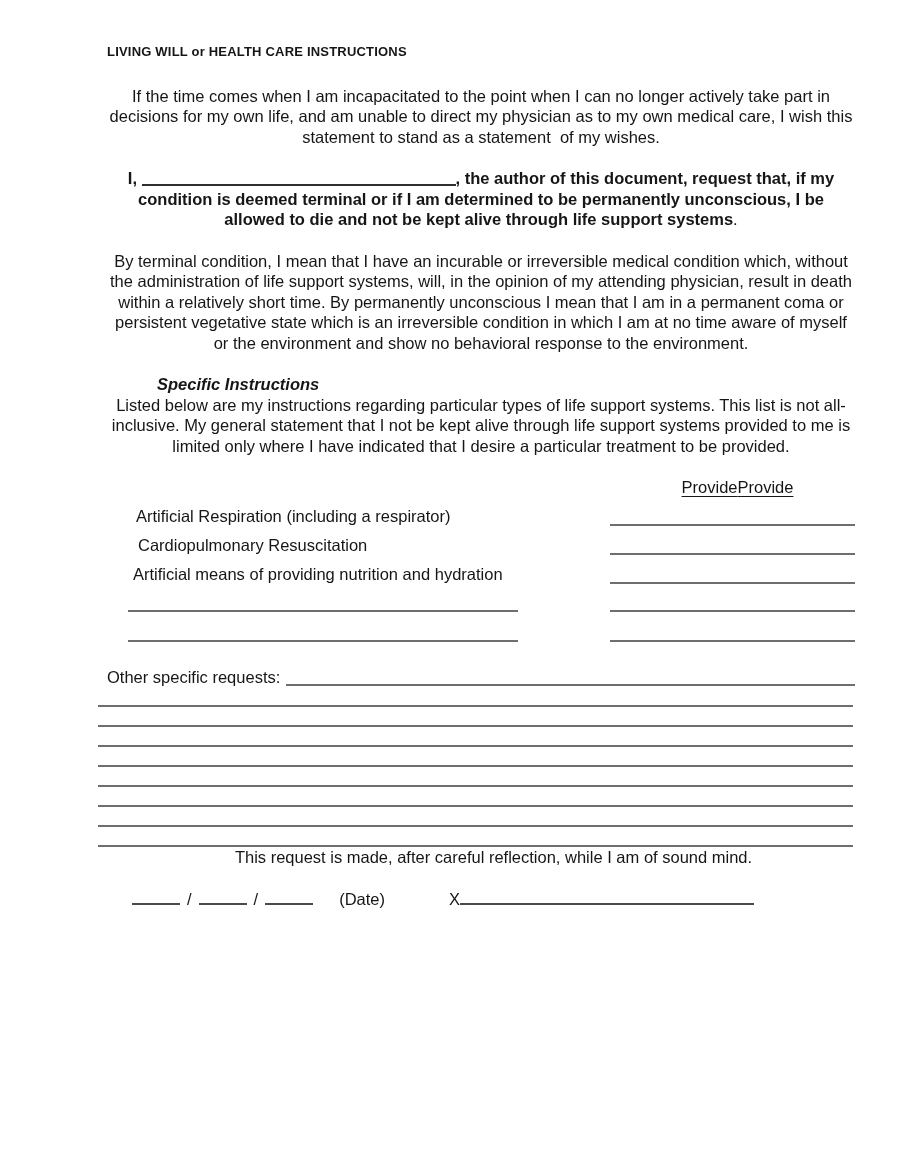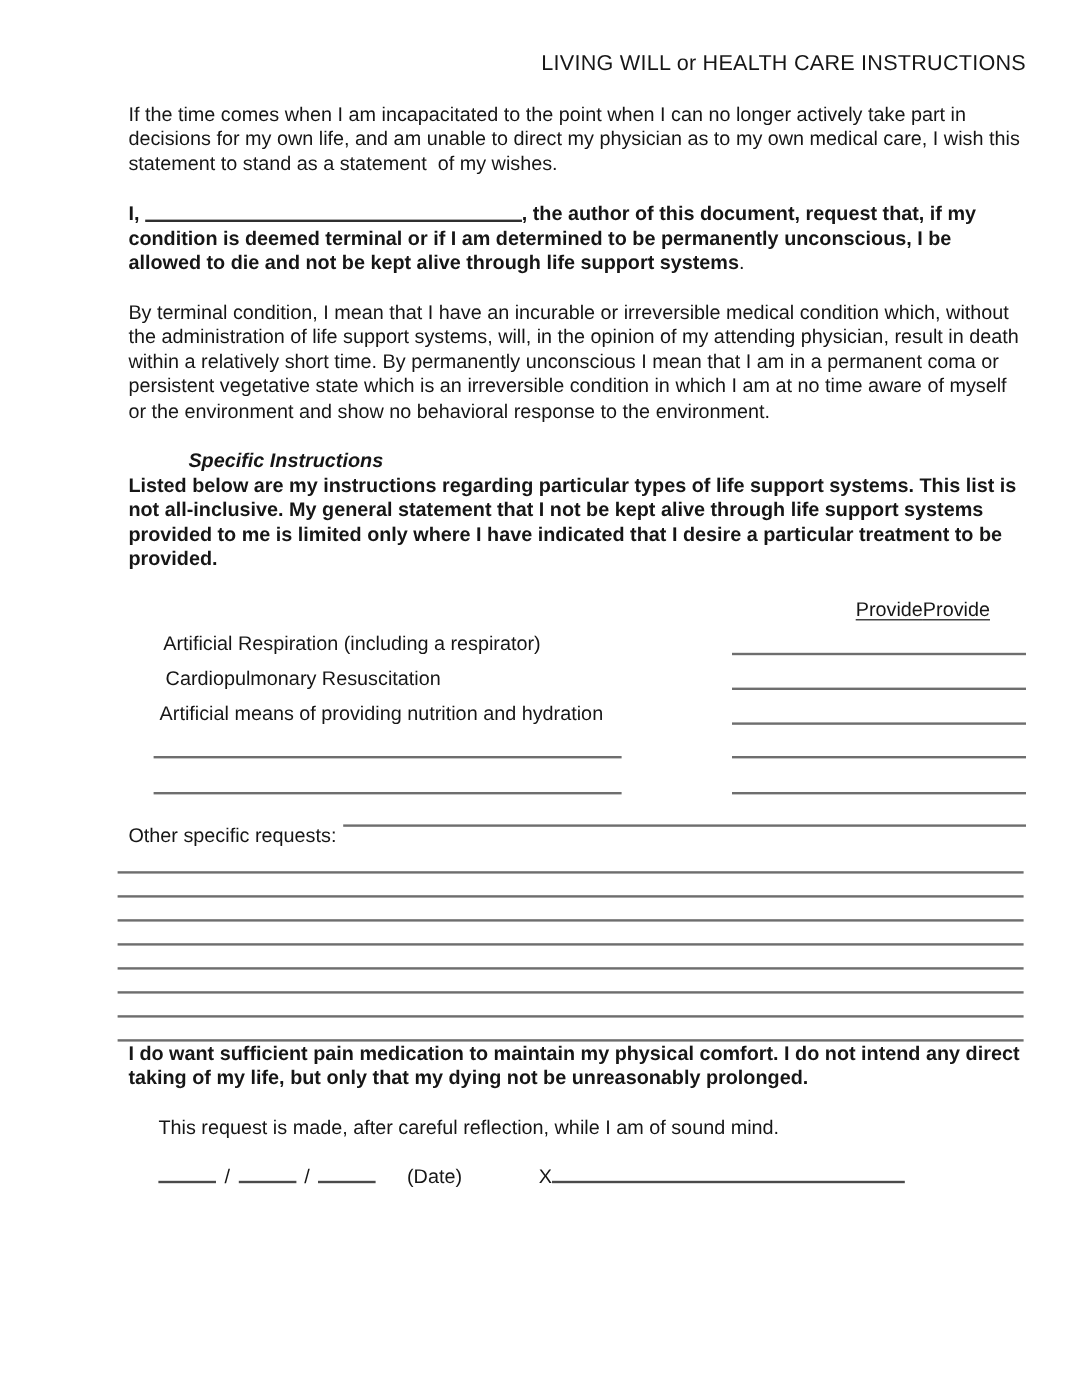--- a/index.html
+++ b/index.html
@@ -12,46 +12,46 @@
   .page {
     position: relative;
     width: 900px; height: 1165px;
     background: #ffffff;
     padding: 34px 45px 0 107px;
     overflow: hidden;
     font-size: 16.5px;
     line-height: 20.5px;
   }
   .title {
-    font-size: 18px;
-    font-weight: 400;
-    text-align: right;
+    font-size: 13px;
+    font-weight: 700;
+    text-align: left;
     margin: 8px 0 23px 0;
     letter-spacing: 0.2px;
   }
-  p.para { margin: 0 0 21px 0; white-space: pre-wrap; }
+  p.para { margin: 0 0 21px 0; white-space: pre-wrap; text-align: center; }
   p.b { font-weight: 700; }
   .decl { margin-bottom: 18px; }
   .terminal { margin-bottom: 20px; }
   .si-heading { font-style: italic; padding-left: 50px; white-space: pre-wrap; font-weight: bold; }
-  .si-body { margin-bottom: 22px; font-weight: bold; }
+  .si-body { margin-bottom: 22px; }
 
   .inline-blank {
     display: inline-block;
     border-bottom: 2px solid #2f2f2f;
     height: 12px;
     vertical-align: -2px;
   }
   .name-blank { width: 314px; }
 
   
   .t-header { display: flex; }
   .t-header .col-box {
     margin-left: auto; width: 245px;
-    display: flex; justify-content: flex-end;
+    display: flex; justify-content: center;
     padding: 0 30px 0 40px;
   }
   .col-head { text-decoration: underline; text-underline-offset: 3px; }
   .t-row {
     display: flex; align-items: flex-end;
     height: 29px;
   }
   .t-label { padding-left: 28px; }
   .pw-line {
     margin-left: auto; width: 245px; height: 0;
@@ -59,21 +59,21 @@
     margin-bottom: 1px;
   }
   .t-row.blank1 { height: 28px; }
   .t-row.blank2 { height: 30px; }
   .custom-blank {
     width: 390px; margin-left: 21px; height: 0;
     border-bottom: 2px solid #6e6e6e; margin-bottom: 1px;
   }
 
   
-  .req-row { display: flex; align-items: flex-start; margin-top: 24px; height: 20.5px; }
+  .req-row { display: flex; align-items: flex-end; margin-top: 24px; height: 20.5px; }
   .req-label { white-space: nowrap; }
   .req-blank { flex: 1; border-bottom: 2px solid #6e6e6e; height: 0; margin-left: 6px; margin-bottom: 1px; }
 
   .write-line {
     height: 20px; width: 755px; margin-left: -9px;
     border-bottom: 2px solid #6e6e6e;
   }
 
   .pain { margin: 22px 0 25px 0; }
   .sound { padding-left: 25px; margin-bottom: 20px; }
@@ -141,21 +141,20 @@
     <div class="write-line"></div>
     <div class="write-line"></div>
     <div class="write-line"></div>
     <div class="write-line"></div>
     <div class="write-line"></div>
     <div class="write-line"></div>
     <div class="write-line"></div>
     <div class="write-line"></div>
   </div>
 
-  <p class="para b pain">I do want sufficient pain medication to maintain my physical comfort. I do not intend any direct taking of my life, but only that my dying not be unreasonably prolonged.</p>
 
   <p class="para sound">This request is made, after careful reflection, while I am of sound mind.</p>
 
   <div class="sig-row">
     <span class="date-blank"></span>
     <span class="slash">/</span>
     <span class="date-blank"></span>
     <span class="slash">/</span>
     <span class="date-blank"></span>
     <span class="date-label">(Date)</span>

